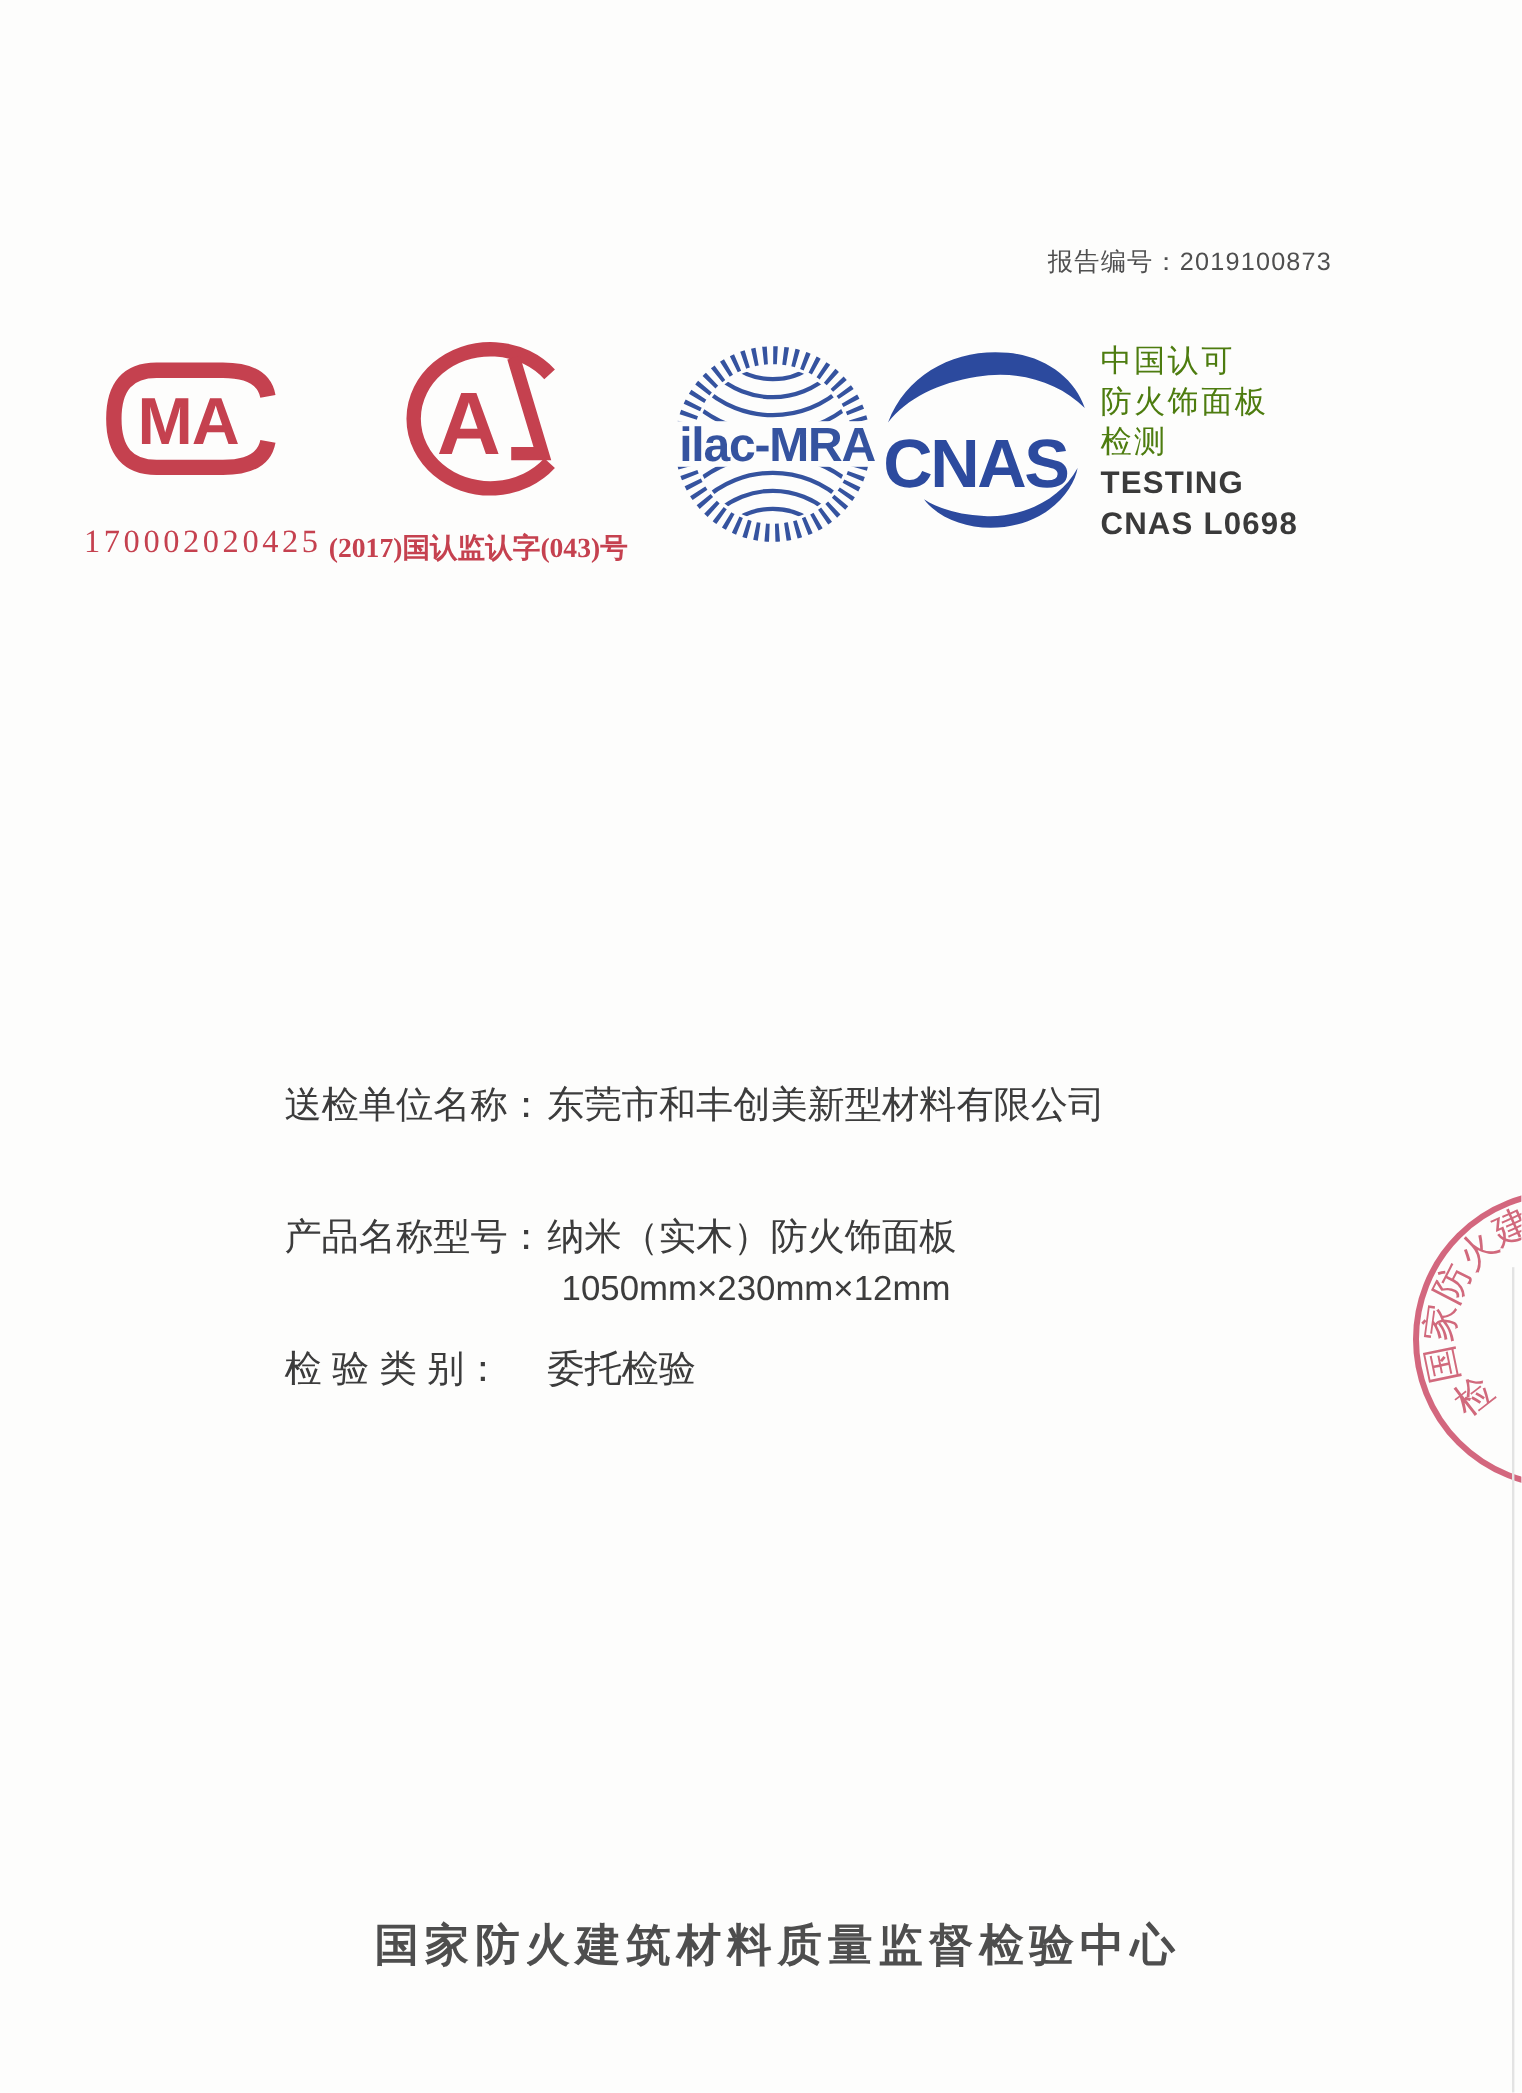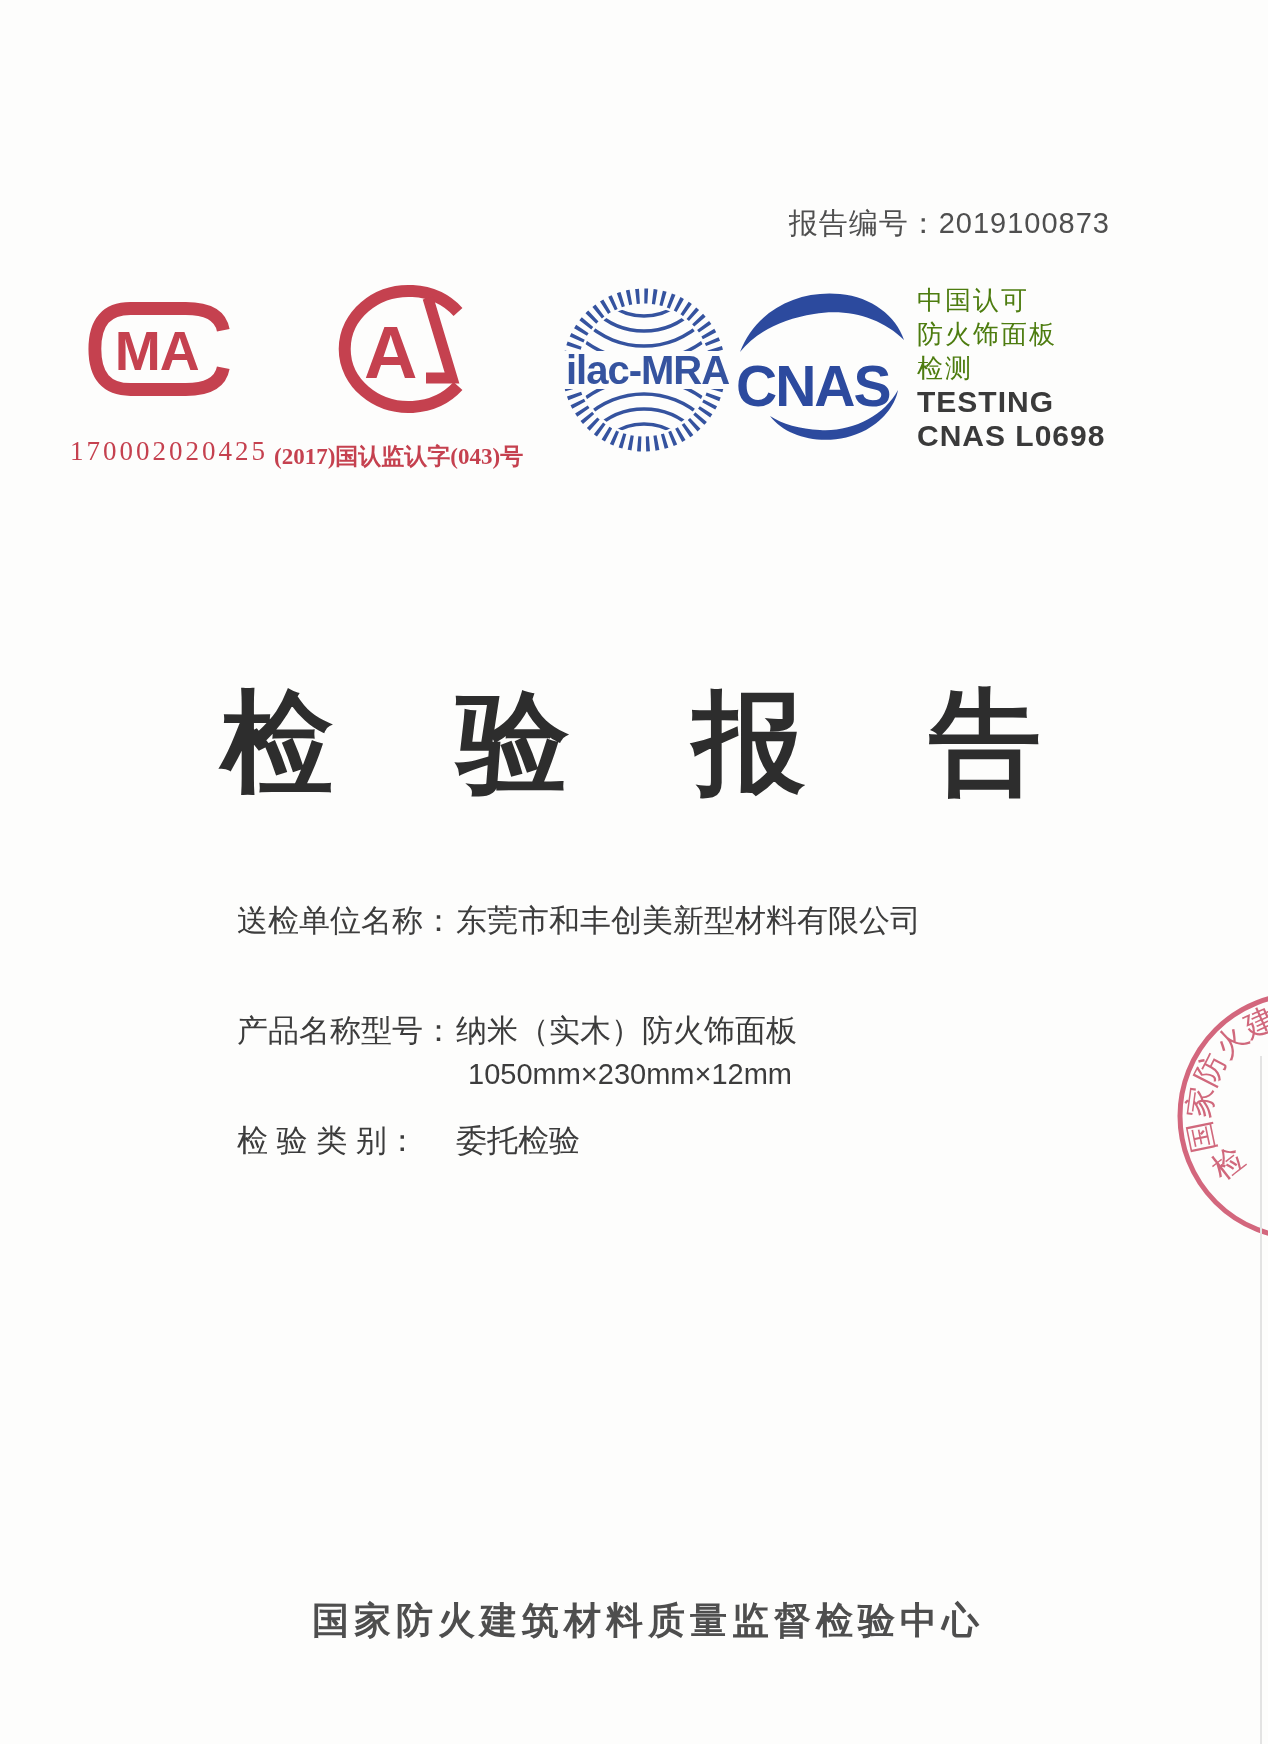--- a/index.html
+++ b/index.html
@@ -4,40 +4,40 @@
 <style>
   html,body { margin:0; padding:0; background:#ffffff; }
   .page {
     position:relative; width:1268px; height:1744px;
     background:#fdfdfc; overflow:hidden;
     font-family:"Liberation Sans", sans-serif;
   }
   
   .report-no {
     position:absolute; top:204px; right:158px;
-    font-size:29px; color:#4f4f4f; letter-spacing:1px;
+    font-size:21px; color:#4f4f4f; letter-spacing:1px;
   }
   
   .logo-block { position:absolute; }
   .cma-logo   { left:85px;  top:298px; }
   .cma-number {
     position:absolute; left:70px; top:436px; width:190px; text-align:center;
     font-family:"Liberation Serif", serif; font-size:27px; color:#c5414f; letter-spacing:3px;
   }
   .cal-logo   { left:330px; top:280px; }
   .cal-caption{
     position:absolute; left:274px; top:441px;
     font-family:Liberation Serif, serif; font-weight:bold;
     font-size:23px; color:#c5414f;
   }
   .ilac-logo  { left:562px; top:281px; }
   .cnas-logo  { left:736px; top:288px; }
   .cnas-text  { position:absolute; left:917px; top:283px; line-height:34px; }
   .cnas-text .cn { font-size:26px; color:#4d7c0f; letter-spacing:2px; }
-  .cnas-text .en { font-size:30px; color:#3a3a3a; font-weight:bold; letter-spacing:1px; }
+  .cnas-text .en { font-size:26px; color:#3a3a3a; font-weight:bold; letter-spacing:1px; }
   
   .title {
     position:absolute; left:0; right:0; top:668px; margin:0;
     text-align:center; font-size:112px; font-weight:bold;
     color:#2d2d2d; letter-spacing:6px; white-space:nowrap;
   }
   
   .frow { position:absolute; left:0; right:0; }
   .flabel { position:absolute; left:237px; font-size:31px; color:#3c3c3c; white-space:nowrap; }
   .fvalue { position:absolute; left:456px; font-size:31px; color:#3c3c3c; white-space:nowrap; }
@@ -108,21 +108,20 @@
   </svg>
 
   <div class="cnas-text">
     <div class="cn">中国认可</div>
     <div class="cn">防火饰面板</div>
     <div class="cn">检测</div>
     <div class="en">TESTING</div>
     <div class="en">CNAS L0698</div>
   </div>
 
-  <h1 class="title">检　验　报　告</h1>
 
   <div class="frow row1">
     <span class="flabel">送检单位名称：</span>
     <span class="fvalue">东莞市和丰创美新型材料有限公司</span>
   </div>
   <div class="frow row2">
     <span class="flabel">产品名称型号：</span>
     <span class="fvalue">纳米（实木）防火饰面板</span>
   </div>
   <div class="frow row2b">

